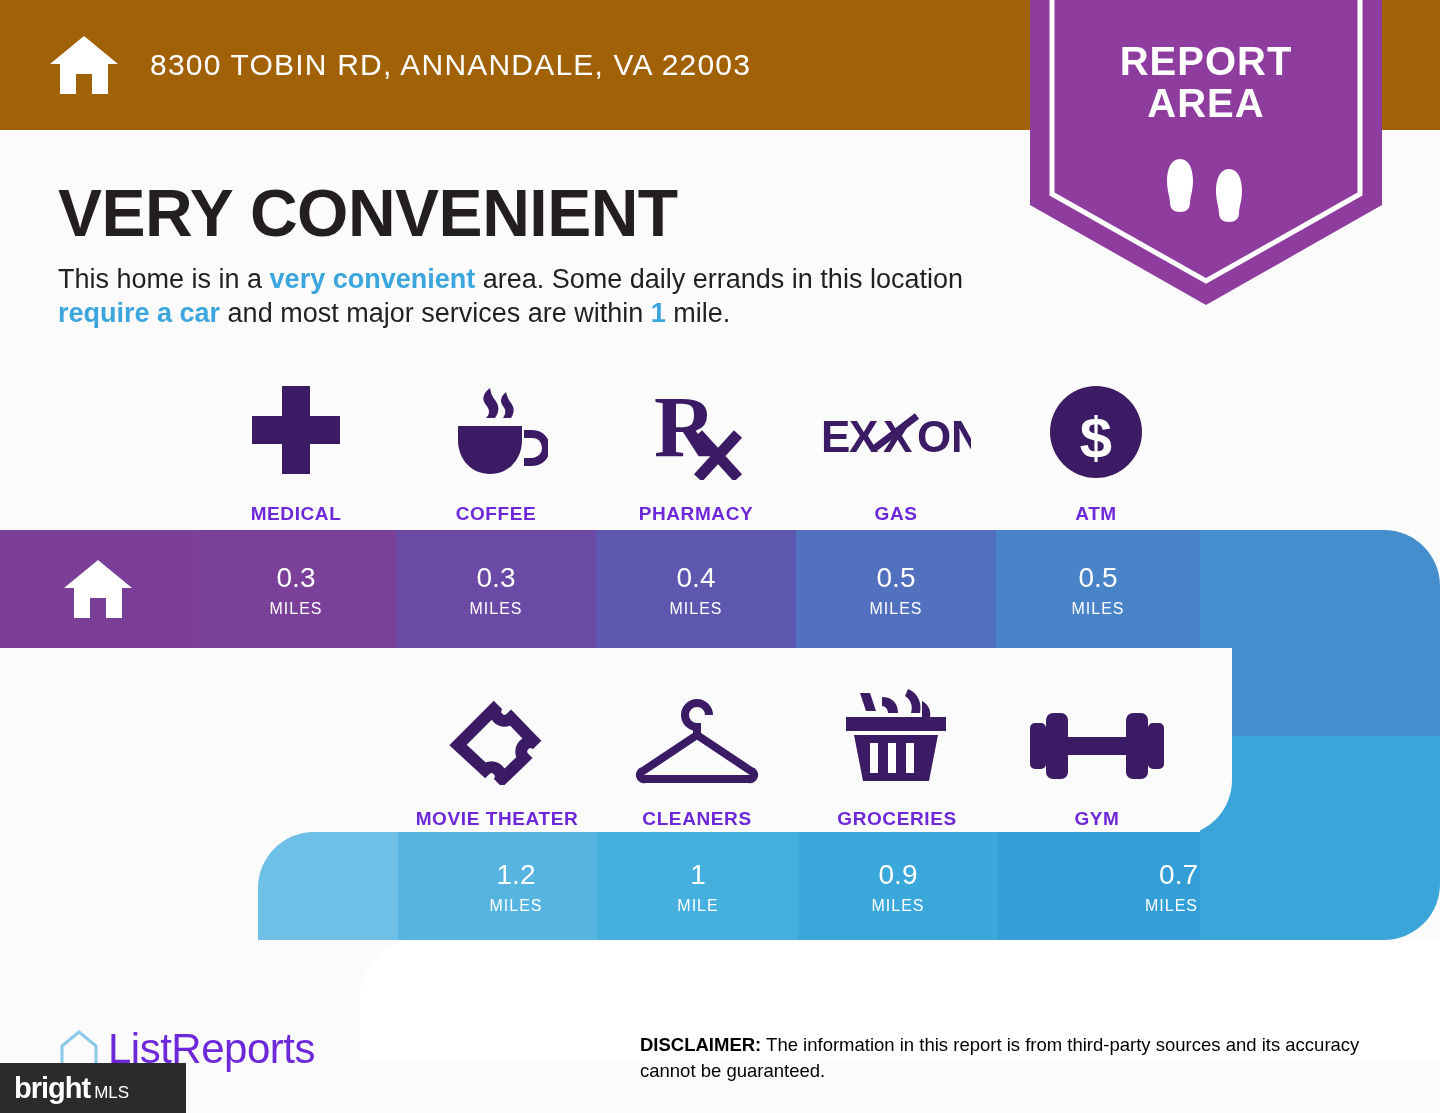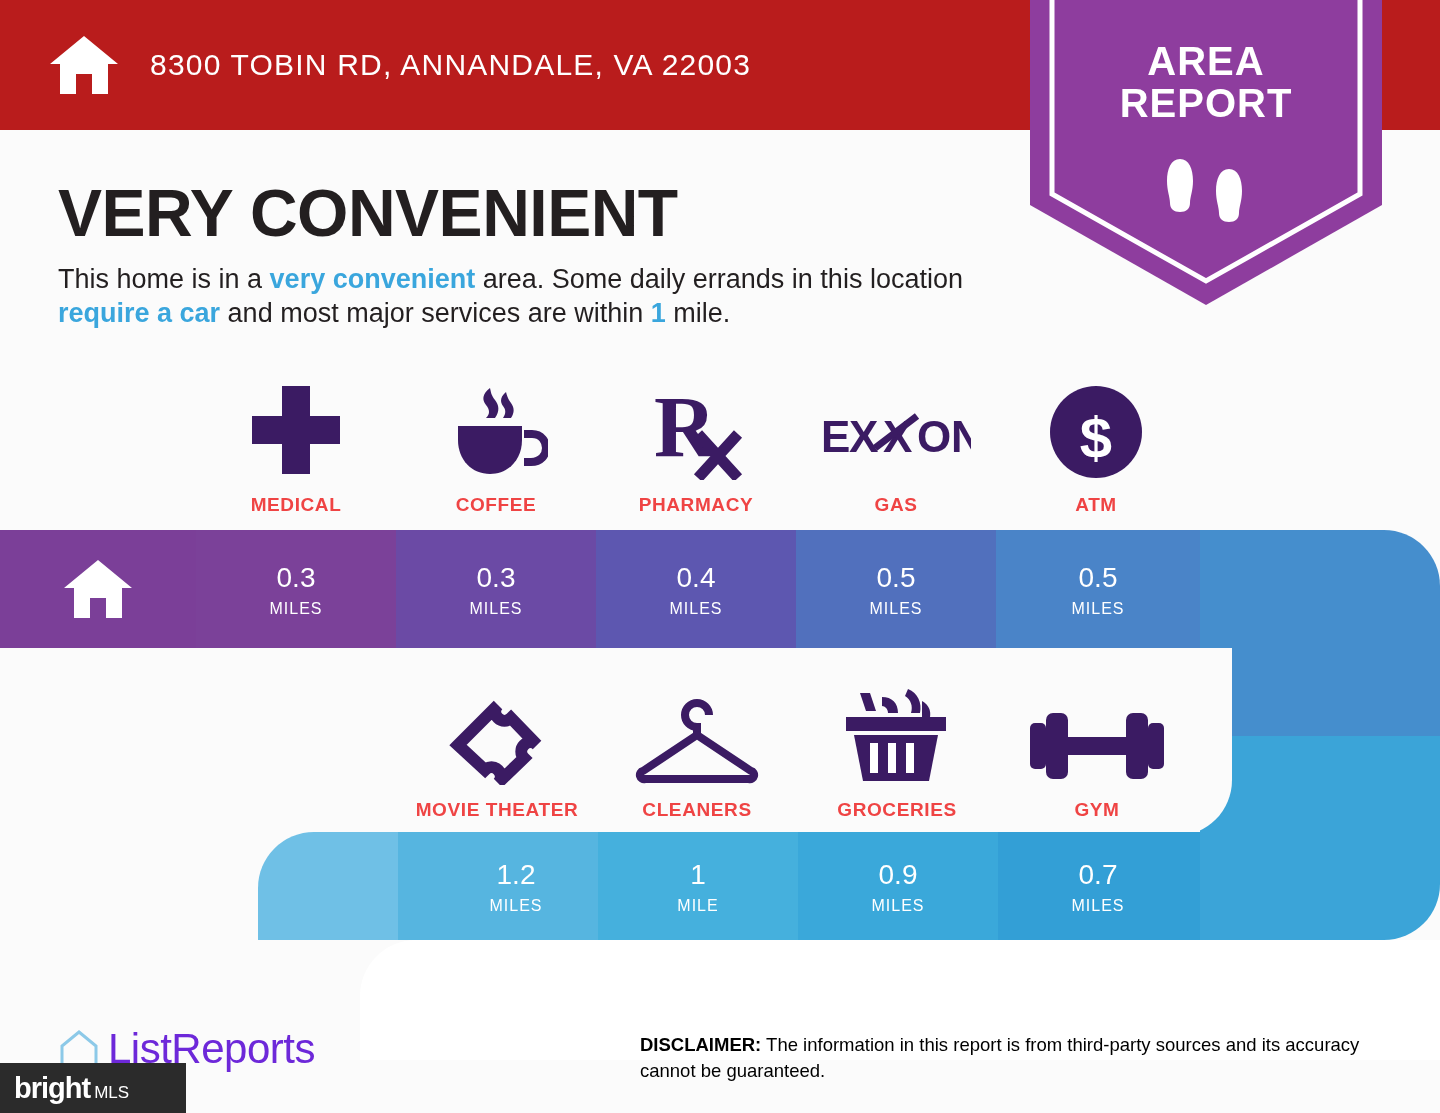--- a/index.html
+++ b/index.html
@@ -7,21 +7,21 @@
     width: 1440px; height: 1113px;
     background: #ffffff;
     font-family: "Liberation Sans", sans-serif;
     overflow: hidden;
   }
   .page { position: relative; width: 1440px; height: 1113px; background: #fbfbfb; }
 
   
   .header {
     position: absolute; top: 0; left: 0; width: 1440px; height: 130px;
-    background: #b91c1c;
+    background: #a16207;
     display: flex; align-items: center;
   }
   .header-home { margin-left: 48px; width: 72px; height: 62px; }
   .header-address {
     margin-left: 30px;
     color: #ffffff;
     font-size: 30px;
     letter-spacing: 1.2px;
     font-weight: 400;
   }
@@ -51,22 +51,22 @@
   }
   .hl-blue { color: #3aa6dd; font-weight: bold; }
 
   
   .icon-row { position: absolute; display: flex; }
   .icon-row-1 { top: 385px; left: 196px; }
   .icon-row-2 { top: 690px; left: 397px; }
   .icon-cell { width: 200px; text-align: center; }
   .icon-box { height: 95px; display: flex; align-items: flex-end; justify-content: center; }
   .icon-label {
-    margin-top: 14px;
-    font-size: 19px; font-weight: bold; color: #ef4444; letter-spacing: 0.6px;
+    margin-top: 23px;
+    font-size: 19px; font-weight: bold; color: #6d28d9; letter-spacing: 0.6px;
   }
 
   
   .snake { position: absolute; top: 530px; left: 0; width: 1440px; height: 420px; }
   .seg { position: absolute; }
 
   .val-cell {
     position: absolute; width: 200px; text-align: center; color: #ffffff;
   }
   .val-num { font-size: 28px; line-height: 40px; font-weight: 400; }
@@ -105,22 +105,22 @@
     </svg>
     <div class="header-address">8300 TOBIN RD, ANNANDALE, VA 22003</div>
   </div>
 
   <div class="badge">
     <svg width="352" height="305" viewBox="0 0 352 305">
       <path fill="#8e3d9e" d="M0 0 H352 V205 L176 305 L0 205 Z"></path>
       <path fill="none" stroke="#ffffff" stroke-width="5" d="M22 0 V194 L176 281 L330 194 V0"></path>
     </svg>
     <div class="badge-text">
+      <div>REPORT</div>
       <div>AREA</div>
-      <div>REPORT</div>
     </div>
     <svg class="badge-feet" viewBox="0 0 80 70">
       <path fill="#ffffff" d="M14 4 c9 0 13 10 13 22 c0 10 -3 16 -3 22 c0 6 -4 9 -10 9 c-6 0 -10 -3 -10 -9 c0 -6 -3 -12 -3 -22 C1 14 5 4 14 4 Z"></path>
       <path fill="#ffffff" d="M63 14 c9 0 13 10 13 22 c0 10 -3 16 -3 22 c0 6 -4 9 -10 9 c-6 0 -10 -3 -10 -9 c0 -6 -3 -12 -3 -22 c0 -12 4 -22 13 -22 Z"></path>
     </svg>
   </div>
 
   <div class="headline">VERY CONVENIENT</div>
   <div class="subtitle">
     <span>This home is in a </span><span class="hl-blue">very convenient</span><span> area. Some daily errands in this location </span><span class="hl-blue">require a car</span><span> and most major services are within </span><span class="hl-blue">1</span><span> mile.</span>
@@ -226,21 +226,21 @@
       <div class="val-unit">MILES</div>
     </div>
     <div class="val-cell" style="left:598px;top:325px;">
       <div class="val-num">1</div>
       <div class="val-unit">MILE</div>
     </div>
     <div class="val-cell" style="left:798px;top:325px;">
       <div class="val-num">0.9</div>
       <div class="val-unit">MILES</div>
     </div>
-    <div class="val-cell" style="left:998px;top:325px;">
+    <div class="val-cell" style="left:998px;top:325px;text-align:right;">
       <div class="val-num">0.7</div>
       <div class="val-unit">MILES</div>
     </div>
   </div>
 
   <div class="home-badge">
     <svg width="72" height="62" viewBox="0 0 72 62">
       <path fill="#ffffff" d="M36 2 L70 30 L60 30 L60 60 L44 60 L44 40 L28 40 L28 60 L12 60 L12 30 L2 30 Z"></path>
     </svg>
   </div>

